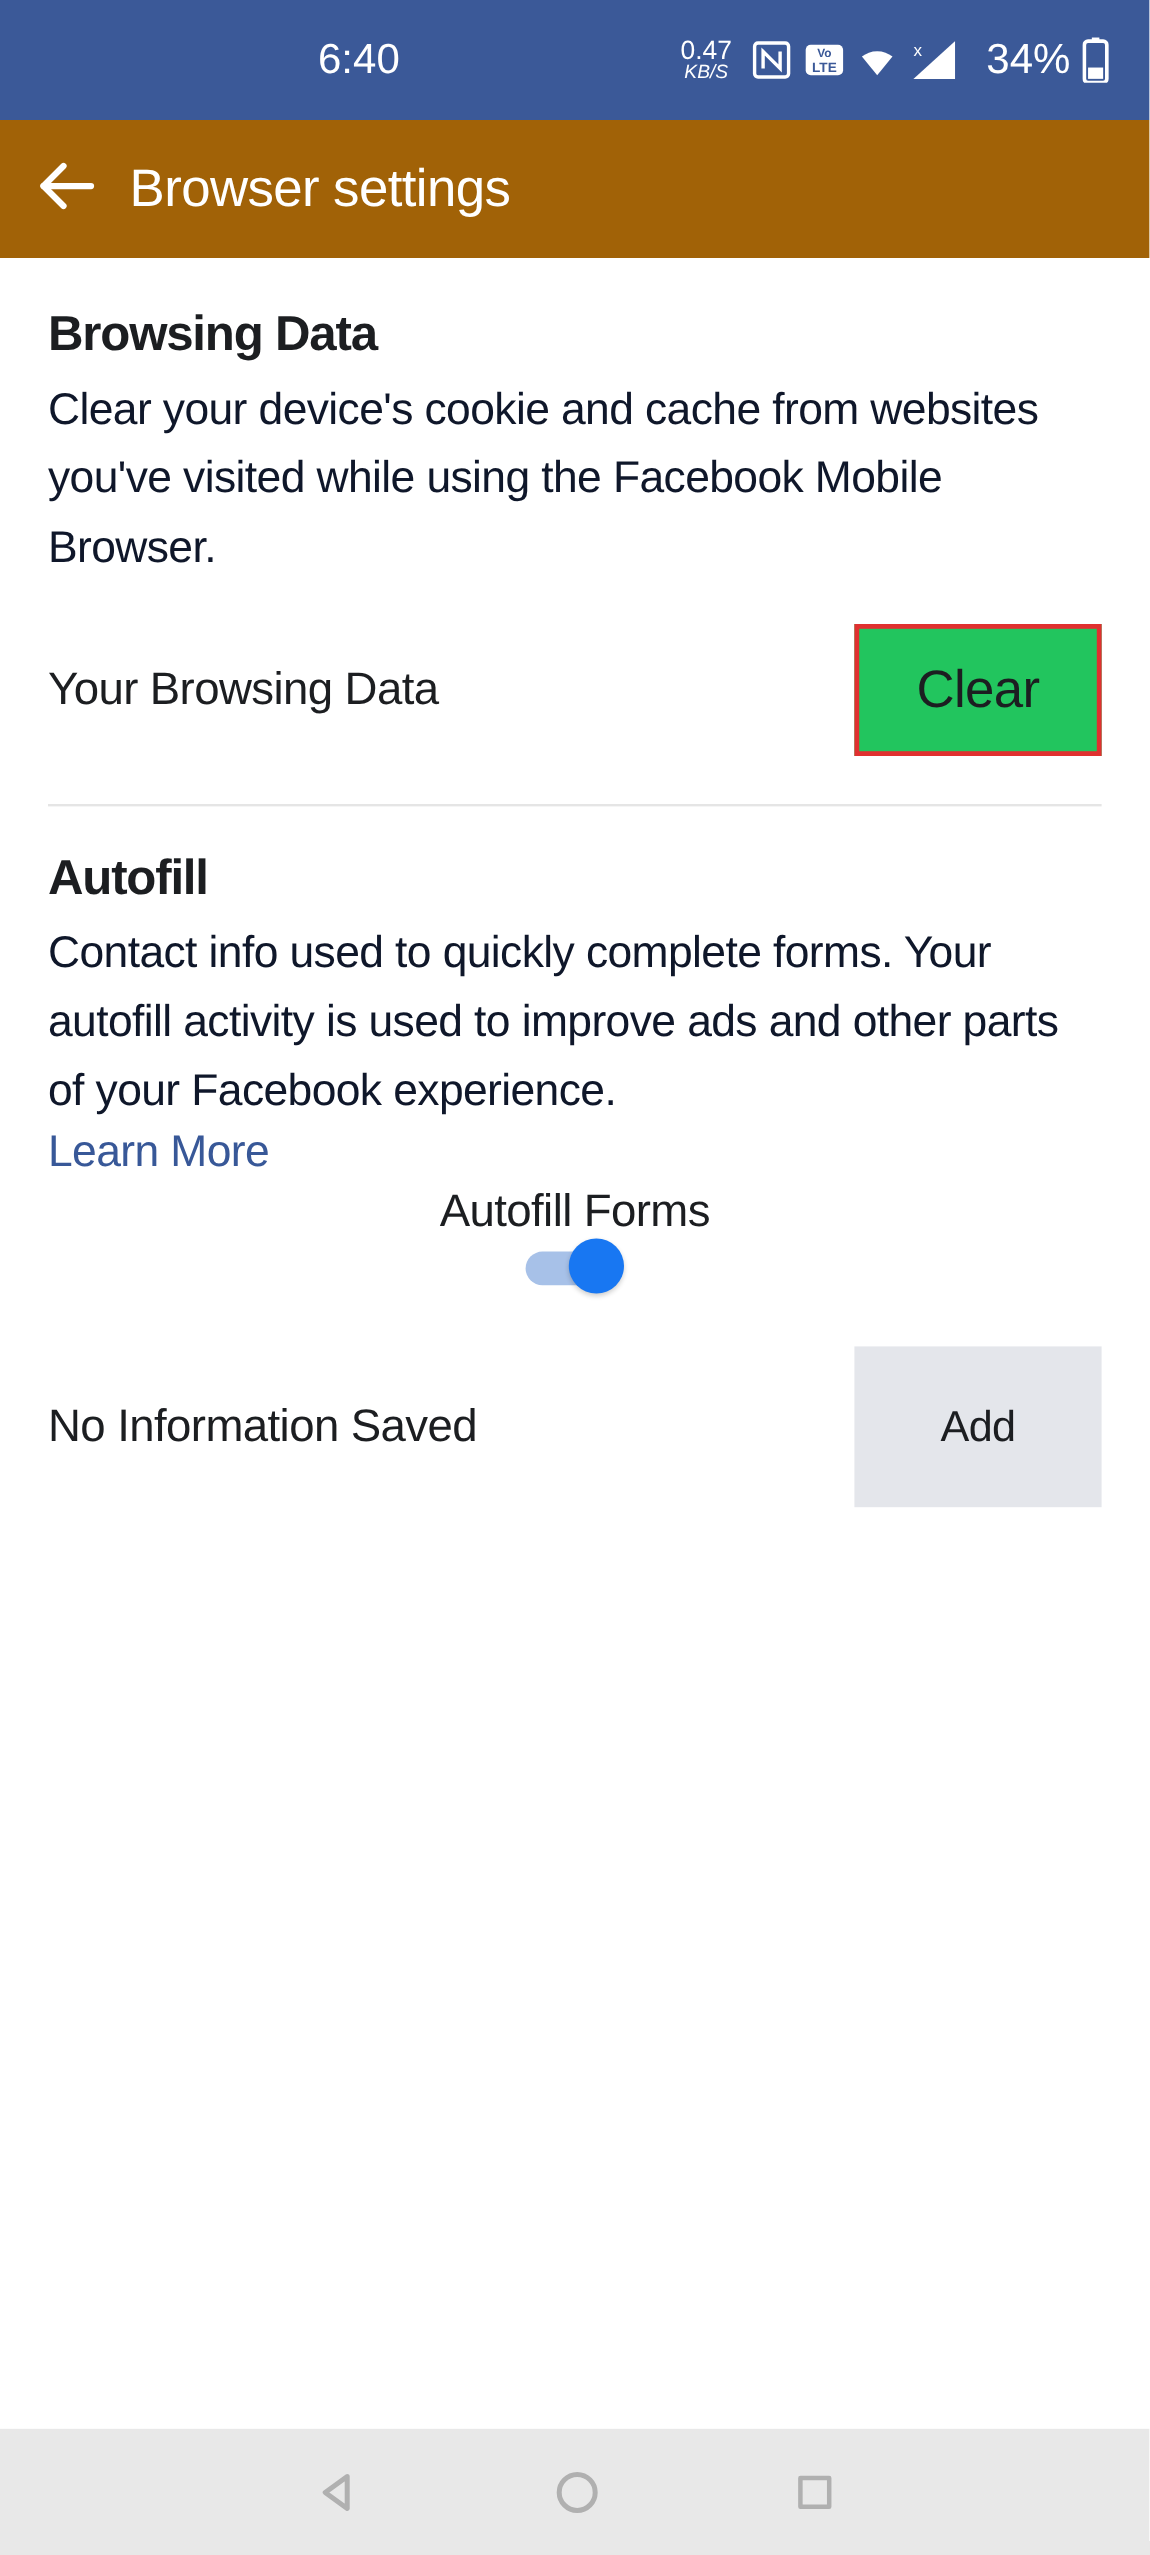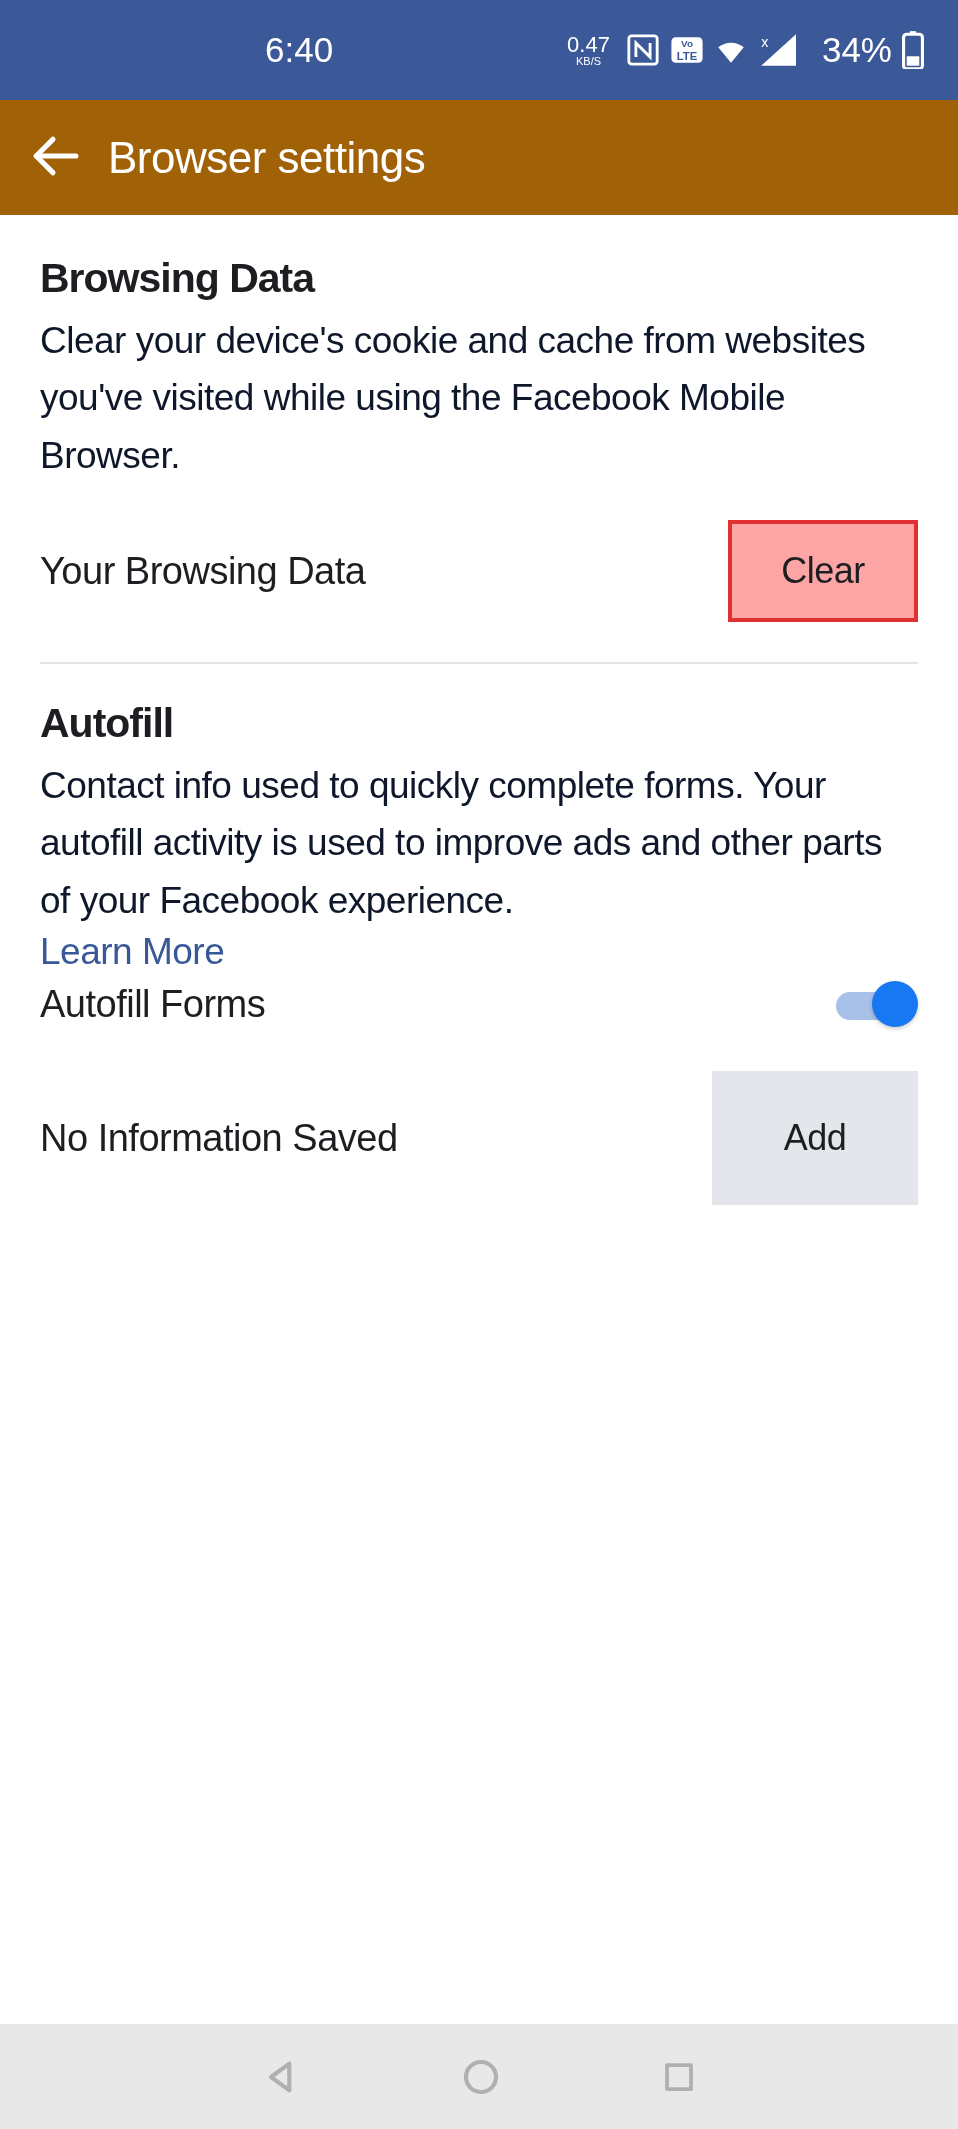--- a/index.html
+++ b/index.html
@@ -39,21 +39,22 @@
       display: flex;
       flex-direction: column;
       align-items: center;
       line-height: 1;
       margin-right: 6px;
     }
     .status-speed-top {
       font-size: 22px;
     }
     .status-speed-bottom {
-      font-size: 11px;
+      font-size: 16px;
+      font-style: italic;
     }
     .status-icon svg {
       display: block;
     }
     .status-battery {
       font-size: 35px;
       font-weight: 400;
       margin-left: 16px;
     }
     .app-bar {
@@ -95,27 +96,27 @@
       justify-content: space-between;
       margin-top: 36px;
     }
     .row-label {
       font-size: 38px;
       font-weight: 400;
       color: #1c1e21;
       letter-spacing: -0.5px;
     }
     .clear-button {
-      background: #fca5a5;
+      background: #22c55e;
       border: 4px solid #e03030;
       color: #1c1e21;
-      font-size: 36px;
+      font-size: 44px;
       font-weight: 400;
       padding: 26px 0px;
-      width: 190px;
+      width: 206px;
       text-align: center;
       cursor: pointer;
       letter-spacing: -0.5px;
     }
     .divider {
       height: 2px;
       background: #e5e5e5;
       margin: 40px 0 36px 0;
     }
     .learn-more {
@@ -125,20 +126,21 @@
       letter-spacing: -0.5px;
       margin-top: 2px;
       cursor: pointer;
       display: inline-block;
     }
     .autofill-row {
       display: flex;
       align-items: center;
       justify-content: space-between;
       margin-top: 8px;
+      flex-direction: column;
     }
     .switch {
       position: relative;
       width: 82px;
       height: 46px;
     }
     .switch-track {
       position: absolute;
       top: 11px;
       left: 0;

